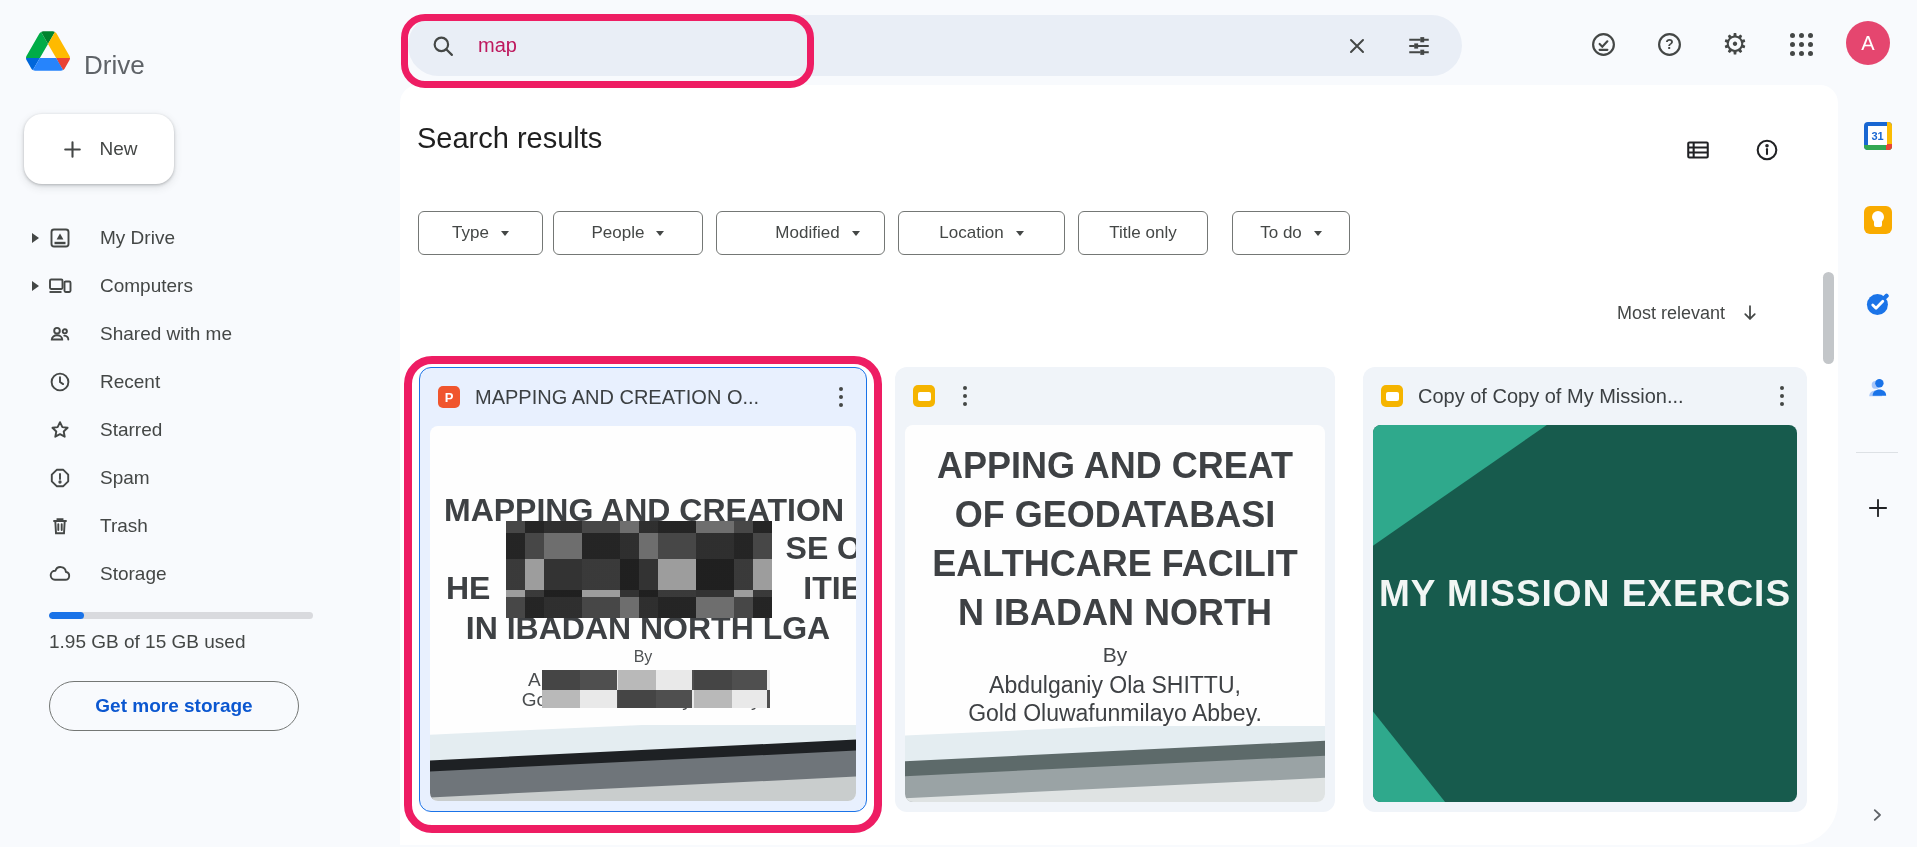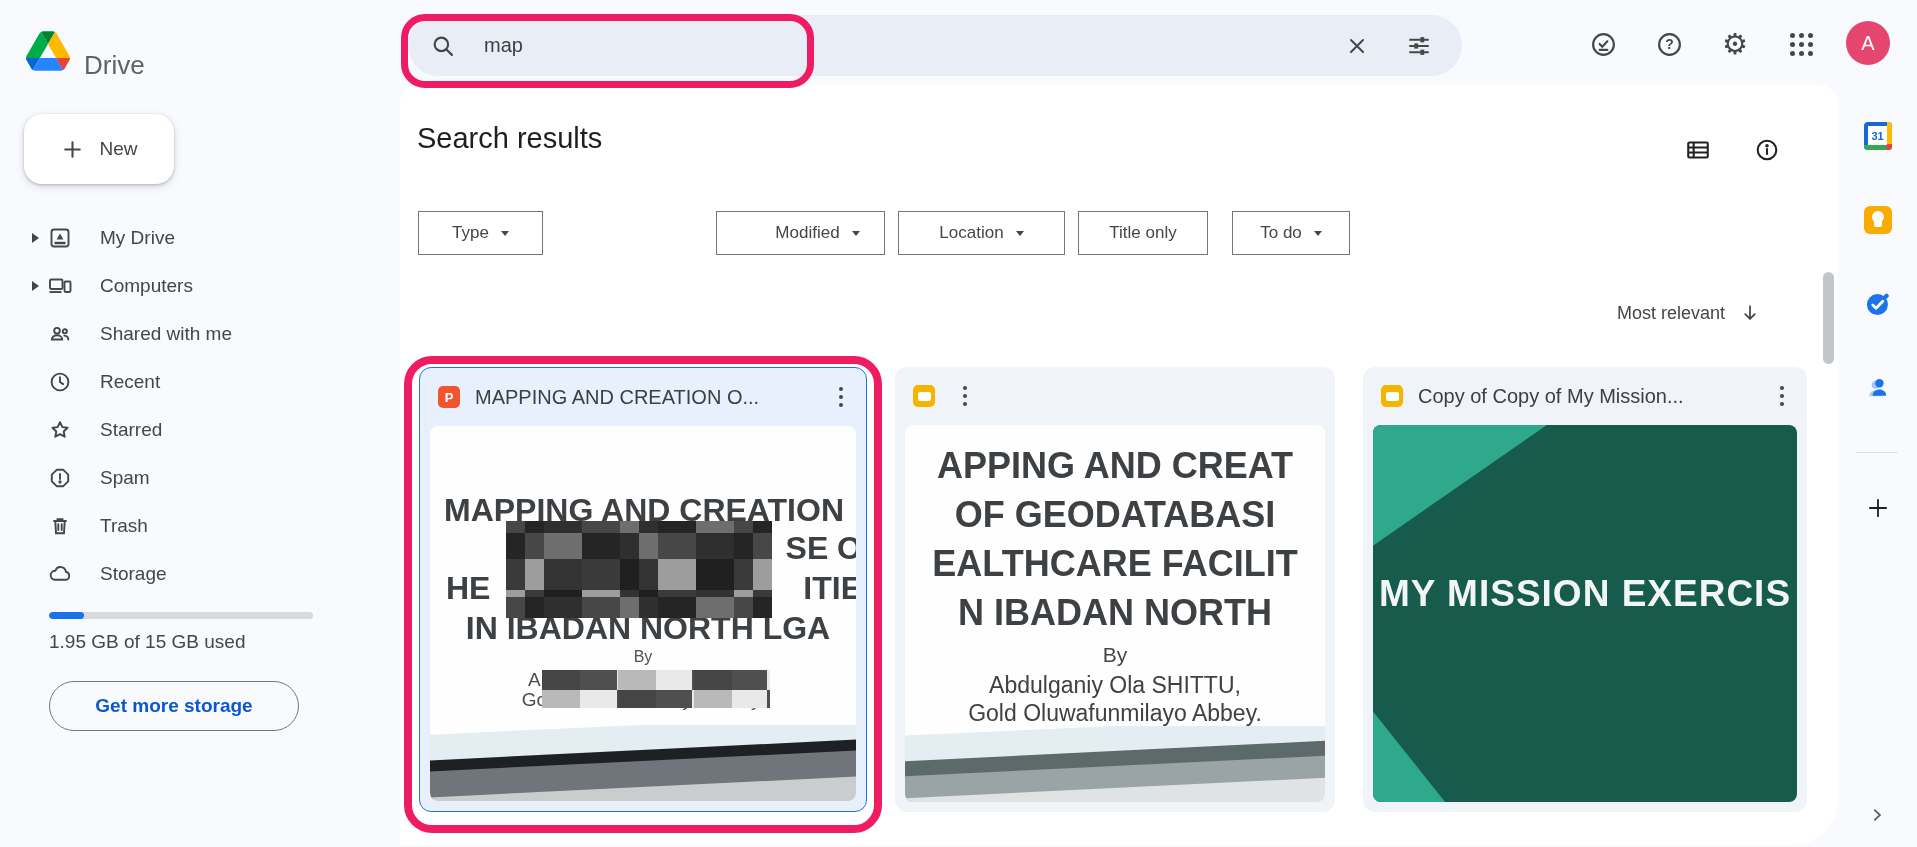--- a/index.html
+++ b/index.html
@@ -4,21 +4,21 @@
 <style>
   * { margin:0; padding:0; box-sizing:border-box; }
   html,body { width:1917px; height:847px; overflow:hidden; }
   body { font-family:"Liberation Sans", sans-serif; background:#f8fafd; position:relative; color:#444746; }
   .abs { position:absolute; }
 
   
   .brand { left:26px; top:21px; display:flex; align-items:center; gap:14px; }
   .brand-name { font-size:26px; color:#5f6368;margin-top:29px; }
   .searchbar { left:408px; top:15px; width:1054px; height:61px; background:#e9eef6; border-radius:31px; display:flex; align-items:center; padding:0 26px 0 22px; }
-  .search-val { font-size:20px; color:#404040; margin-left:28px; flex:1; }
+  .search-val { font-size:20px; color:#be185d; margin-left:22px; flex:1; }
   .sb-btn { width:34px; height:34px; display:flex; align-items:center; justify-content:center; border:none; background:transparent; cursor:pointer; }
   .topicons { top:29px; display:flex; }
   .tbtn { background:transparent; border:none; width:30px; height:30px; display:flex; align-items:center; justify-content:center; }
   .gear-glyph { font-size:29px; color:#444746; line-height:30px; }
   .grid9 { display:grid; grid-template-columns:repeat(3,5px); grid-template-rows:repeat(3,5px); gap:4px; }
   .grid9 b { width:5px; height:5px; border-radius:50%; background:#444746; }
   .avatar { left:1846px; top:21px; width:44px; height:44px; border-radius:50%; background:#e5466f; color:#fff; font-size:20px; display:flex; align-items:center; justify-content:center; }
 
   
   .ring { border:7px solid #ee1d63; border-radius:24px; background:transparent; z-index:30; pointer-events:none; }
@@ -34,21 +34,21 @@
   .nav-lb { position:absolute; left:100px; font-size:19px; color:#444746; }
   .storbar { left:49px; top:612px; width:264px; height:7px; border-radius:4px; background:#d9dade; overflow:hidden; }
   .storbar i { display:block; height:100%; width:35px; background:#1a73e8; border-radius:4px; }
   .stortext { left:49px; top:631px; font-size:19px; color:#444746; }
   .morebtn { left:49px; top:681px; width:250px; height:50px; border:1px solid #747775; border-radius:26px; background:transparent; color:#0b57d0; font-size:19px; font-weight:bold; cursor:pointer; }
 
   
   .panel { left:400px; top:85px; width:1438px; height:760px; background:#fff; border-radius:18px 18px 44px 0; }
   .pg-title { left:17px; top:37px; font-size:29px; color:#1f1f1f; }
   .hd-ic { width:30px; height:30px; background:transparent; border:none; display:flex; align-items:center; justify-content:center; }
-  .chip { position:absolute; top:126px; height:44px; border:1px solid #747775; border-radius:0; background:#fff; display:flex; align-items:center; justify-content:center; gap:12px; font-size:17px; color:#444746; cursor:pointer; }
+  .chip { position:absolute; top:126px; height:44px; border:1px solid #747775; border-radius:6px; background:#fff; display:flex; align-items:center; justify-content:center; gap:12px; font-size:17px; color:#444746; cursor:pointer; }
   .caret { width:0; height:0; border-top:5px solid #444746; border-left:4.5px solid transparent; border-right:4.5px solid transparent; }
   .sort { left:1217px; top:217px; display:flex; align-items:center; gap:14px; font-size:18px; color:#444746; cursor:pointer; }
 
   
   .card { position:absolute; top:282px; height:445px; border-radius:12px; background:#f0f4f9; }
   .card.sel { background:#e8f0fe; border:1.5px solid #1a73e8; }
   .card-hd { position:absolute; left:0; right:0; top:0; height:58px; display:flex; align-items:center; padding:0 10px 0 18px; gap:15px; }
   .ftype { width:22px; height:22px; border-radius:5px; flex:none; display:flex; align-items:center; justify-content:center; }
   .ftype.ppt { background:#f0552d; color:#fff; font-size:13px; font-weight:bold; }
   .ftype.sld { background:#f5b400; }
@@ -270,20 +270,24 @@
   <button class="abs hd-ic" style="left:1352px; top:50px;">
     <svg width="26" height="26" viewBox="0 0 24 24" fill="none" stroke="#202124" stroke-width="1.9" stroke-linecap="round">
       <circle cx="12" cy="12" r="8.6"></circle>
         <path d="M12 11.2v4.6"></path>
         <circle cx="12" cy="8" r="0.7" fill="#202124"></circle>
     </svg>
   </button>
 
   <button class="chip" style="left:18px; width:125px;">
     <span>Type</span>
+      <i class="caret"></i>
+  </button>
+  <button class="chip" style="left:153px; width:150px;">
+    <span>People</span>
       <i class="caret"></i>
   </button>
   <button class="chip" style="left:316px; width:169px;padding-left:34px;">
     <span>Modified</span>
       <i class="caret"></i>
   </button>
   <button class="chip" style="left:498px; width:167px;">
     <span>Location</span>
       <i class="caret"></i>
   </button>

